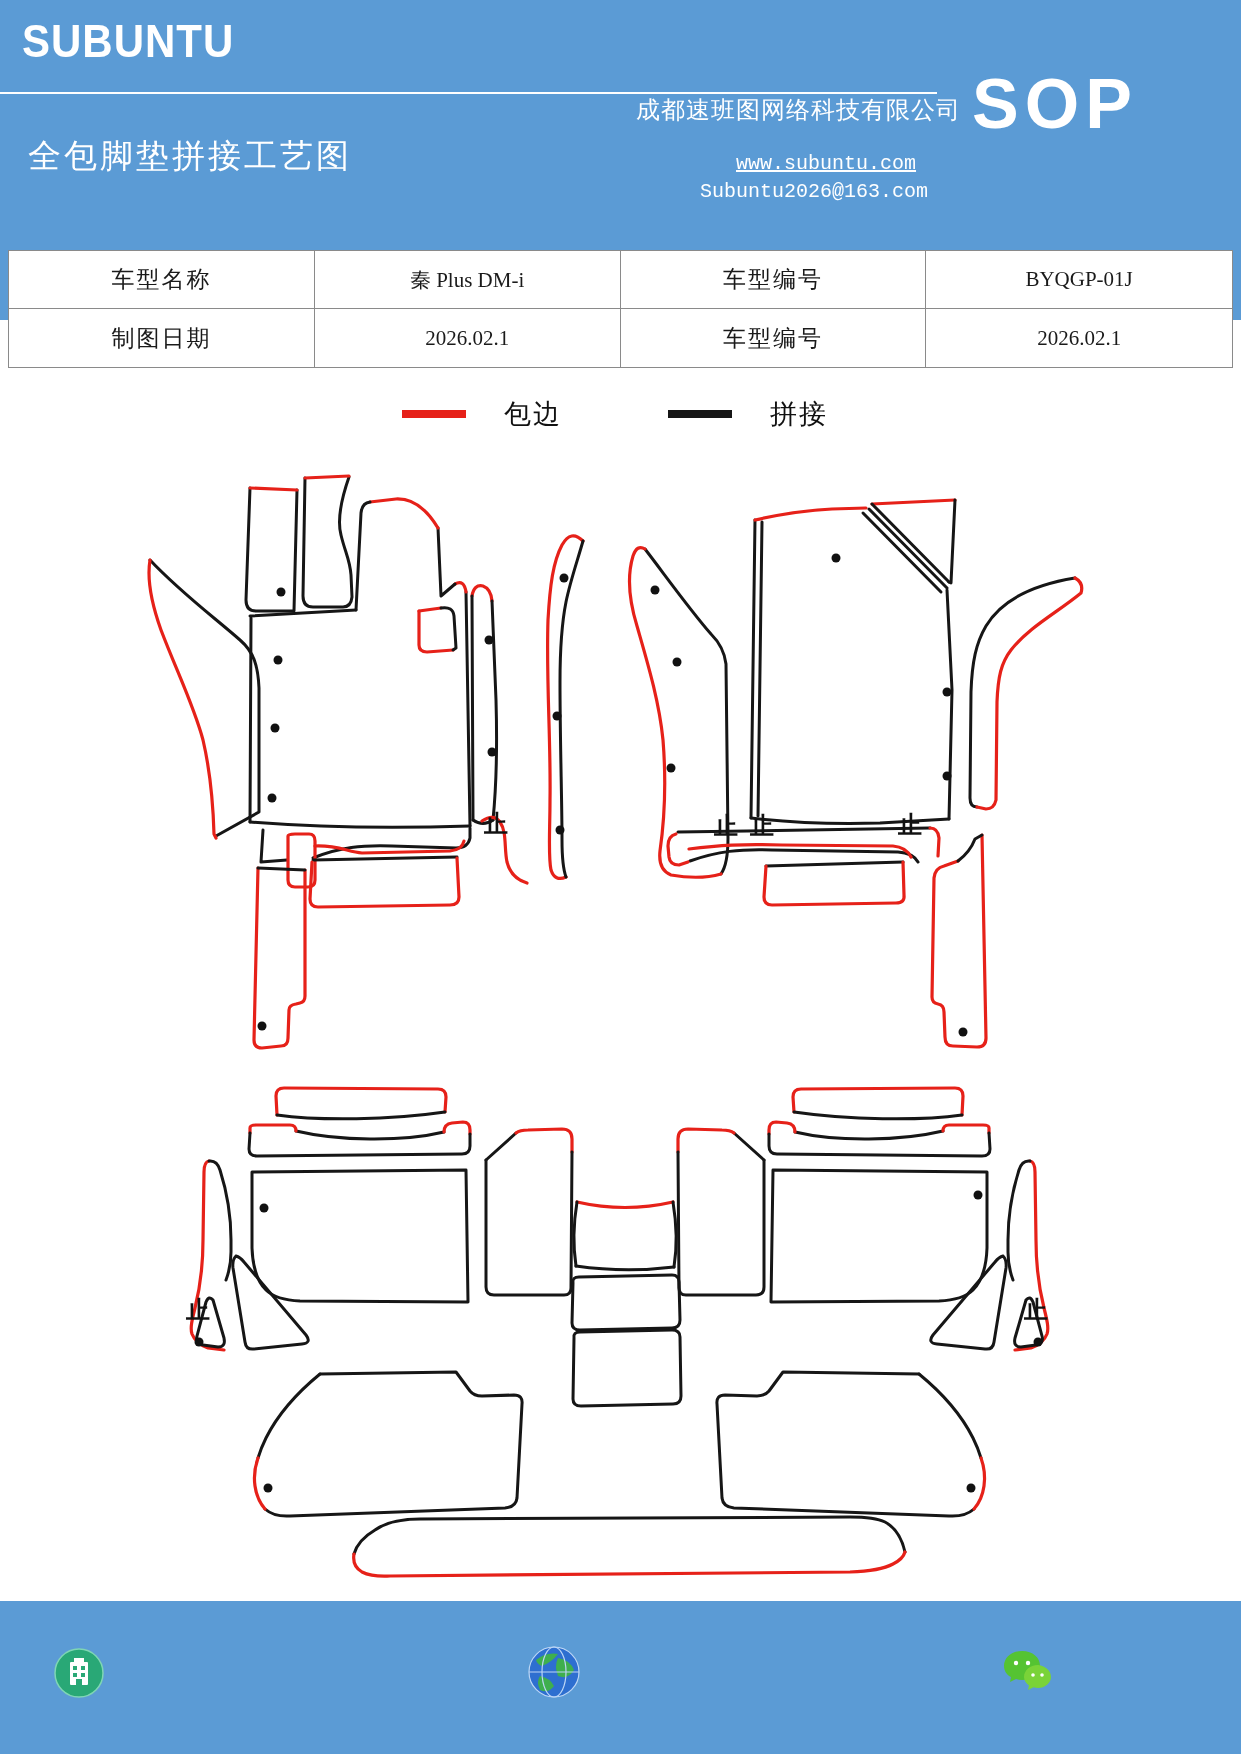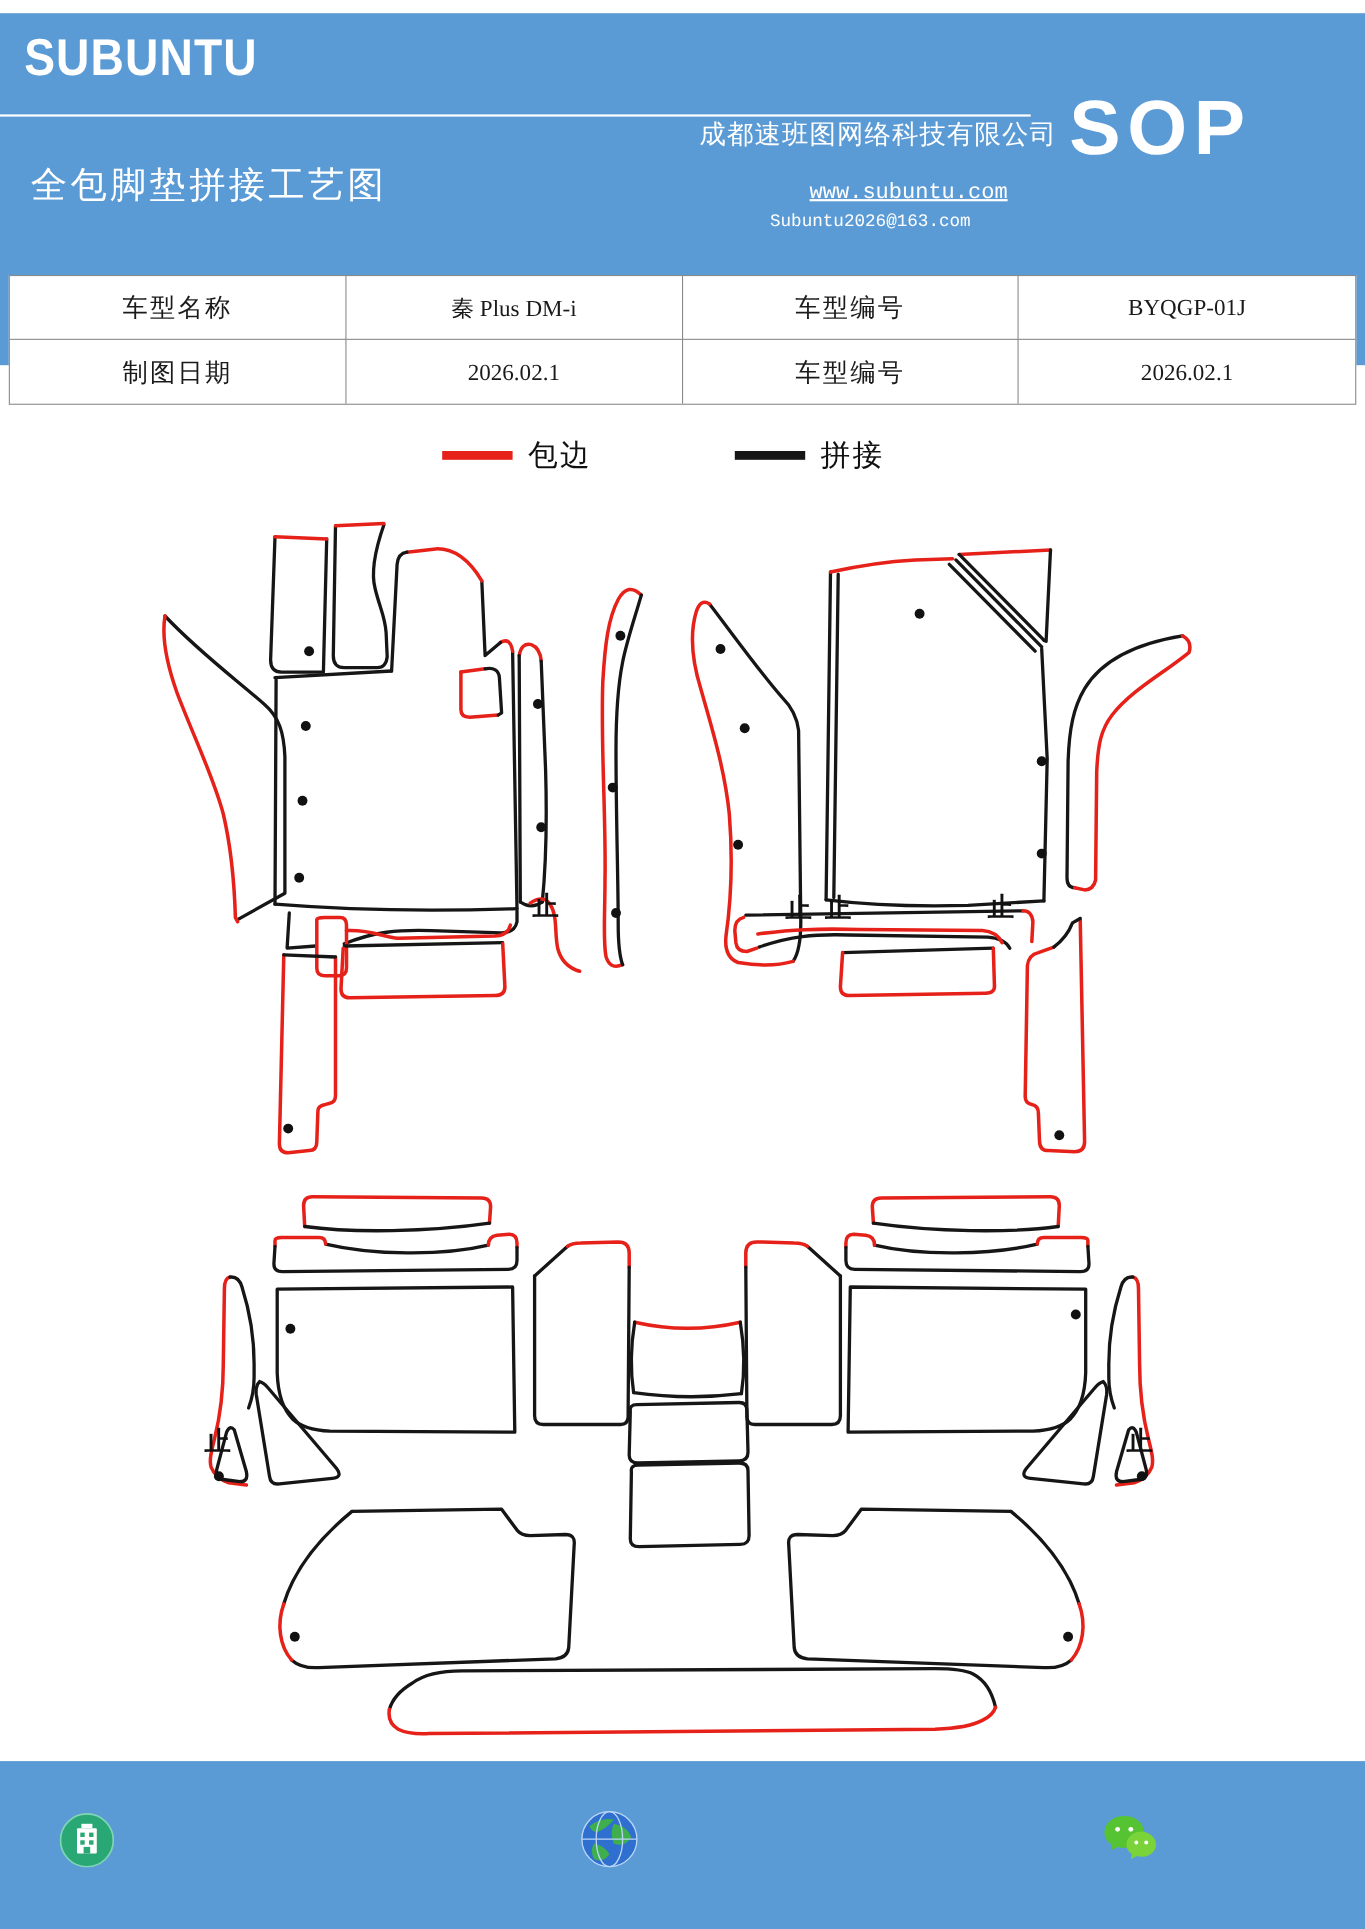--- a/index.html
+++ b/index.html
@@ -5,49 +5,49 @@
   :root{
     --blue:#5b9bd5; --red:#e62119; --black:#161616; --border:#8a8a8a;
     --footer-green:#29a876; --wechat-green:#55c332;
   }
   *{margin:0;padding:0;box-sizing:border-box;}
   html,body{background:#e9e9e9;}
   .page{position:relative;width:1241px;height:1754px;background:#fff;margin:0 auto;
         font-family:"Liberation Sans",sans-serif;overflow:hidden;}
 
   
-  .top-band{position:absolute;left:0;top:12px;width:1241px;height:320px;background:var(--blue);}
+  .top-band{position:absolute;left:0;top:0;width:1241px;height:320px;background:var(--blue);}
   .logo{position:absolute;left:22px;top:14px;color:#fff;font-size:42px;font-weight:bold;
         letter-spacing:1px;transform:scaleY(1.12);transform-origin:top left;
         font-family:"Liberation Sans",sans-serif;}
   .head-rule{position:absolute;left:0;top:92px;width:937px;height:2px;background:#fff;}
   .doc-title{position:absolute;left:28px;top:134px;color:#fff;font-size:33px;letter-spacing:3px;
         font-family:"Liberation Serif",serif;}
   .head-company{position:absolute;left:636px;top:94px;width:300px;color:#fff;font-size:24px;
         letter-spacing:1px;text-align:center;font-family:"Liberation Serif",serif;white-space:nowrap;}
   .head-site{position:absolute;left:736px;top:152px;color:#fff;font-size:20px;
         font-family:"Liberation Mono",monospace;text-decoration:underline;}
-  .head-mail{position:absolute;left:700px;top:180px;color:#fff;font-size:16px;
+  .head-mail{position:absolute;left:700px;top:180px;color:#fff;font-size:20px;
         font-family:"Liberation Mono",monospace;}
   .sop{position:absolute;left:972px;top:64px;color:#fff;font-size:70px;font-weight:bold;
         letter-spacing:6px;font-family:"Liberation Sans",sans-serif;}
 
   
   .info-table{position:absolute;left:8px;top:250px;width:1225px;height:118px;
         border:1px solid var(--border);display:grid;grid-template-columns:1fr 1fr 1fr 1fr;
         grid-template-rows:1fr 1fr;background:#fff;}
   .info-cell{border-right:1px solid var(--border);border-bottom:1px solid var(--border);
         display:flex;align-items:center;justify-content:center;color:#1a1a1a;text-align:right;}
   .info-cell:nth-child(4n){border-right:none;}
   .info-cell.last-row{border-bottom:none;}
   .cell-label{font-family:"Liberation Serif",serif;font-size:23px;letter-spacing:2px;}
   .cell-value{font-family:Liberation Serif, serif;font-size:21px;}
 
   
-  .legend-item{position:absolute;display:flex;align-items:center;}
+  .legend-item{position:absolute;display:flex;align-items:center;gap:24px;}
   .legend-swatch{display:inline-block;width:64px;height:8px;margin-right:14px;}
   .legend-label{font-family:"Liberation Serif",serif;font-size:27px;color:#111;letter-spacing:2px;}
 
   
   .draw-svg{position:absolute;left:0;top:420px;}
   .k{fill:none;stroke:var(--black);stroke-width:3;stroke-linecap:round;stroke-linejoin:round;}
   .r{fill:none;stroke:var(--red);stroke-width:3.2;stroke-linecap:round;stroke-linejoin:round;}
   .dot{fill:#111;stroke:none;}
   .stop{font-family:"Liberation Serif",serif;font-size:24px;font-weight:bold;fill:#111;}
 

